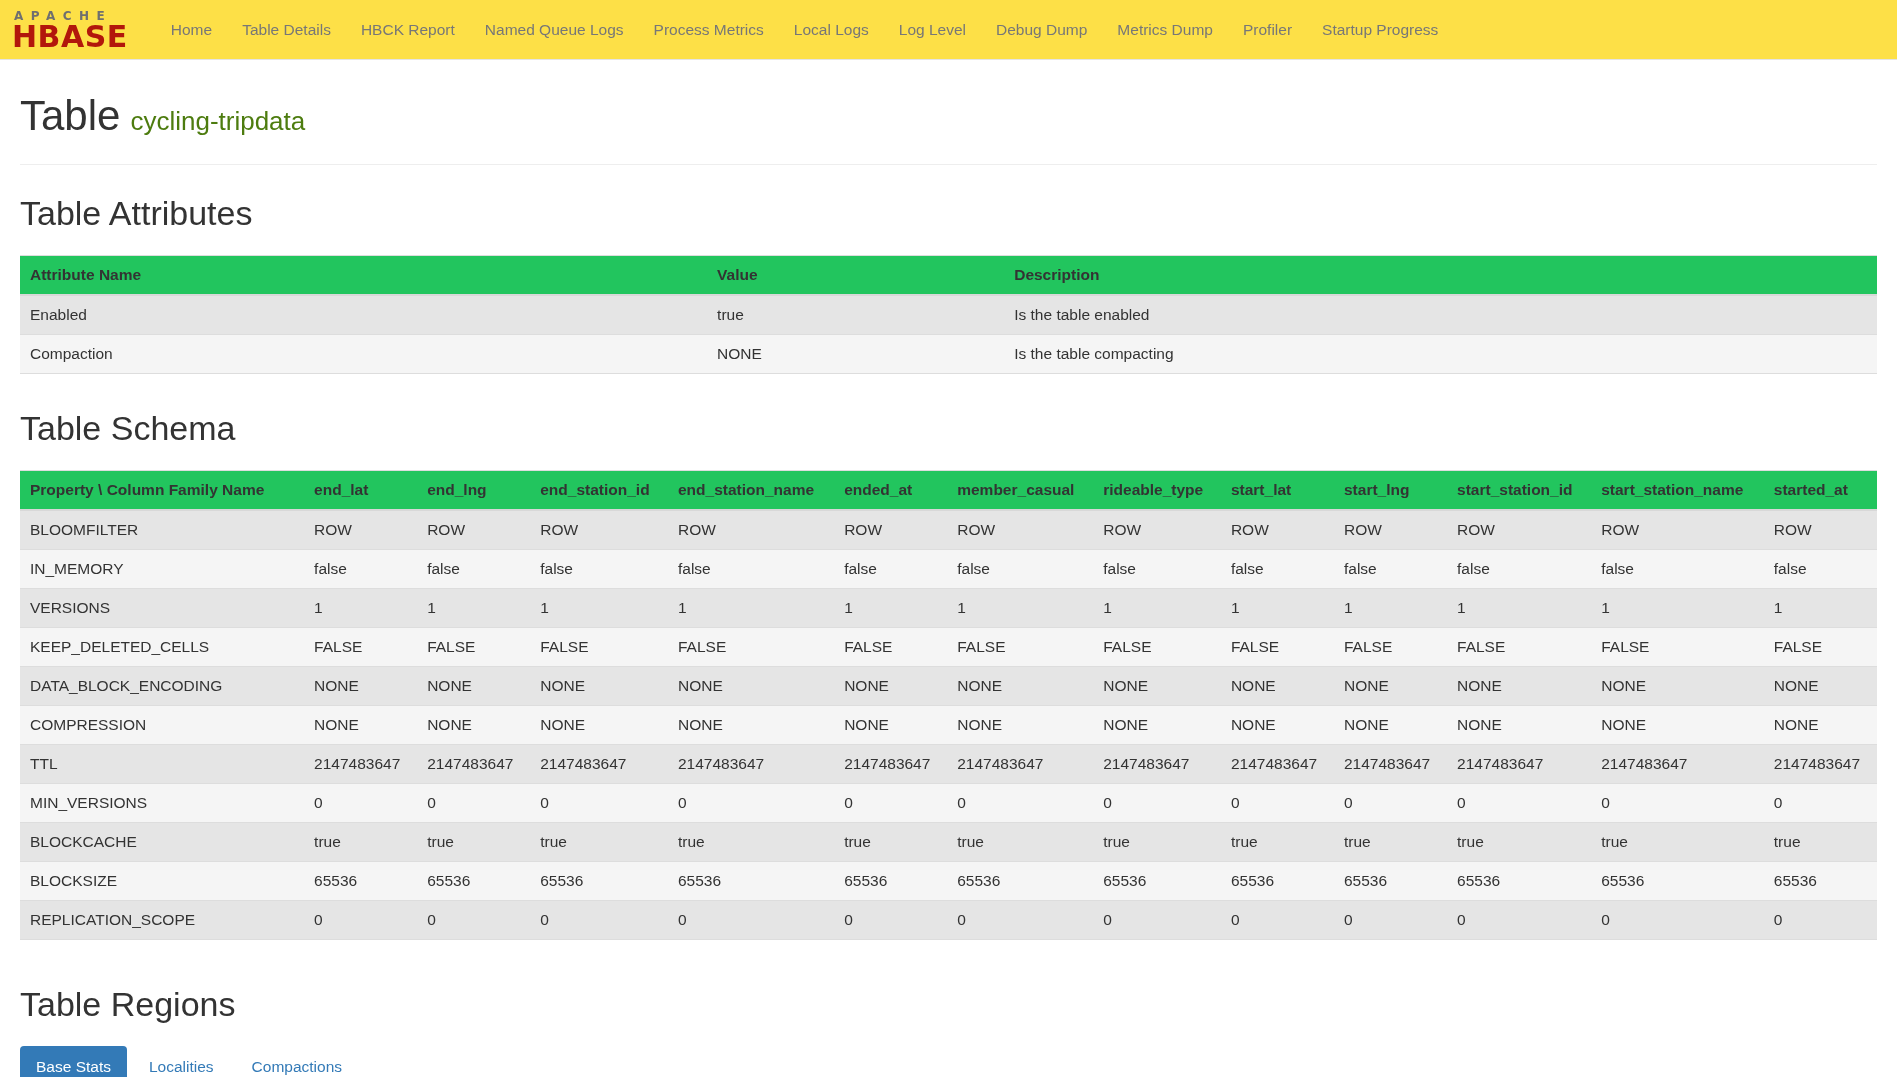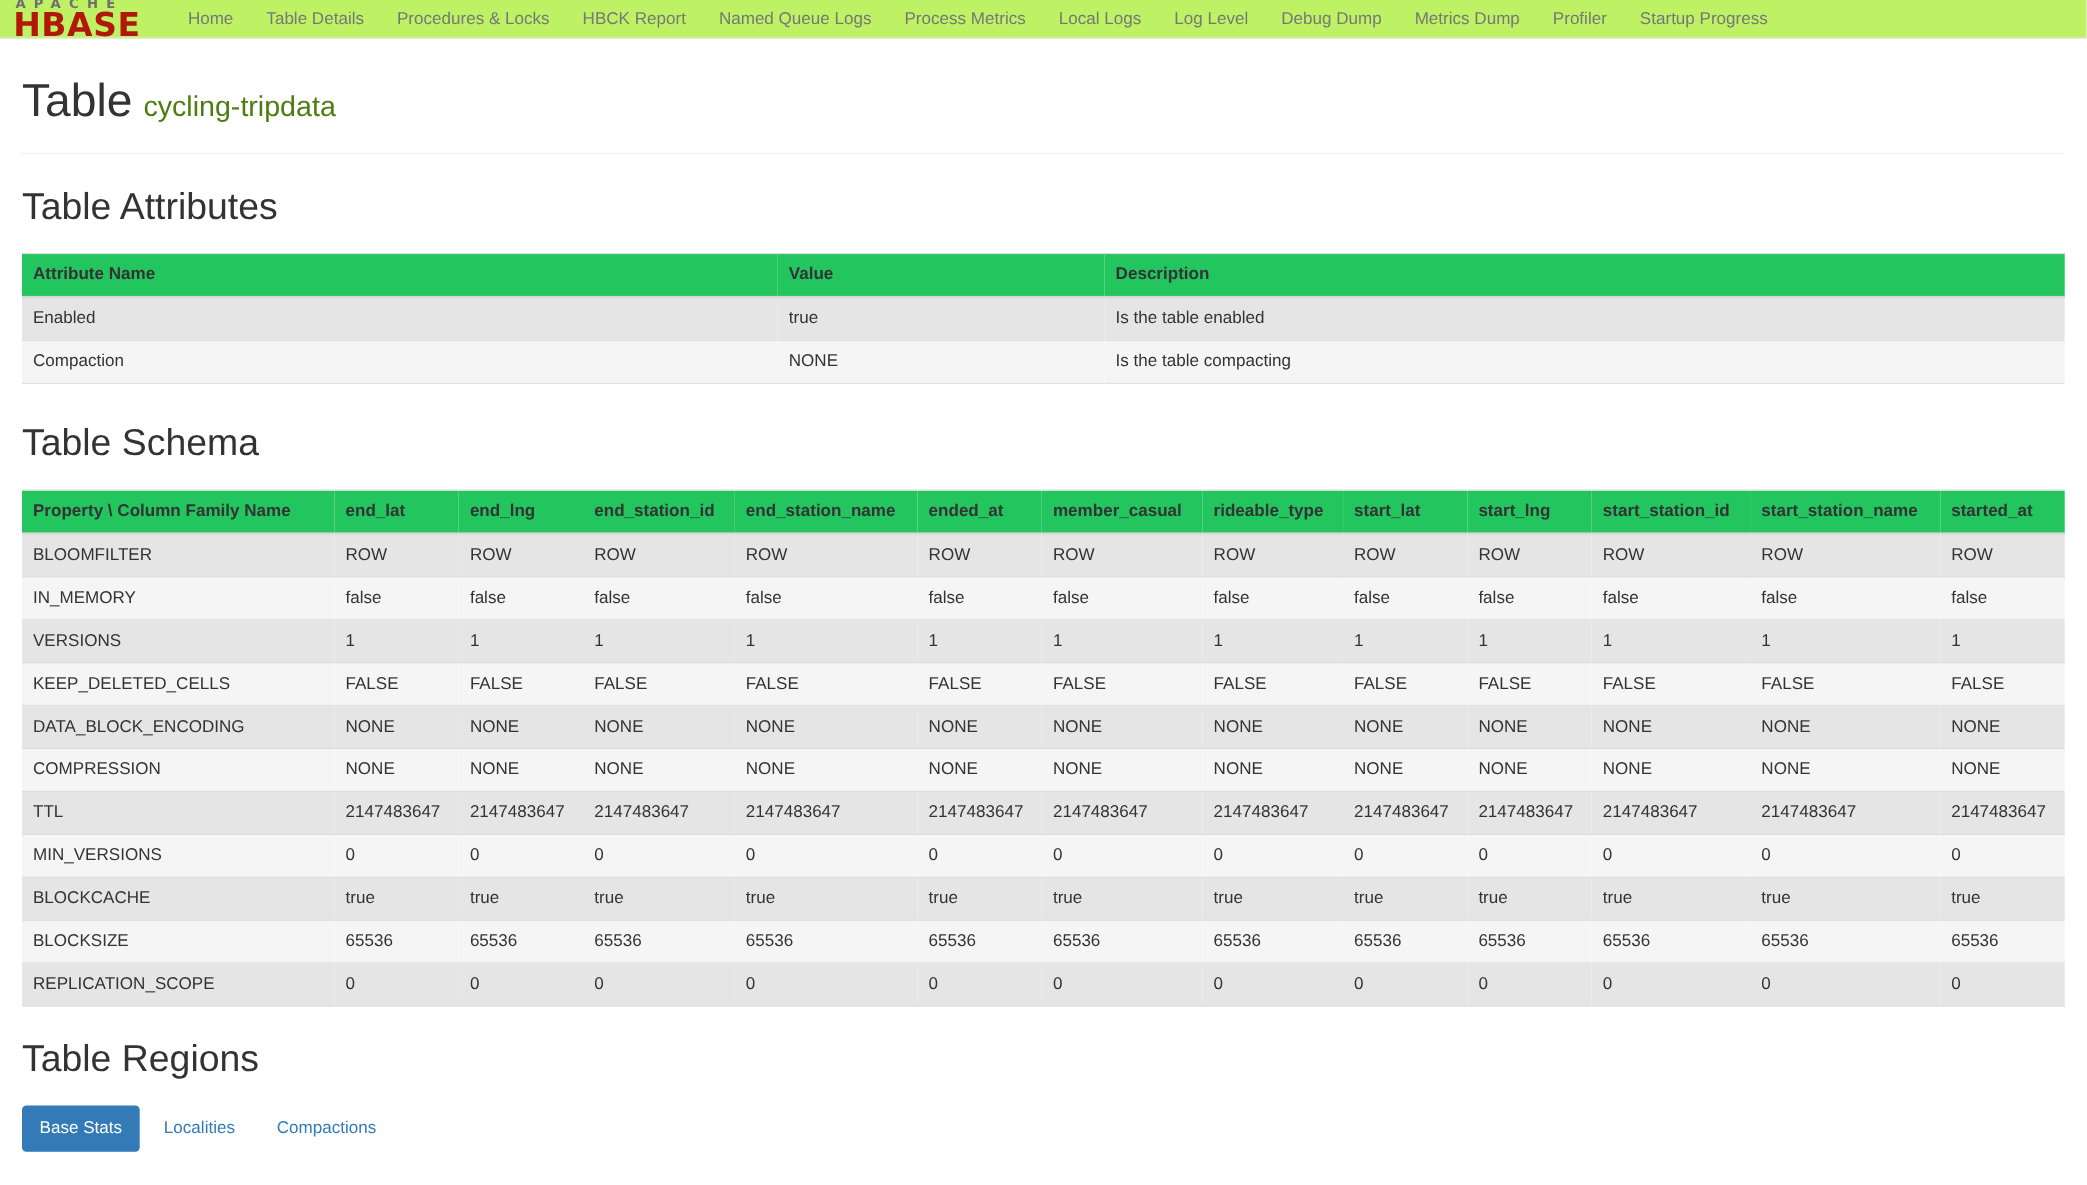--- a/index.html
+++ b/index.html
@@ -5,21 +5,21 @@
   * { box-sizing: border-box; }
   html,body { margin:0; padding:0; }
   body {
     width:1897px; height:1077px; overflow:hidden;
     background:#fff; color:#333;
     font-family:"Liberation Sans", sans-serif;
     font-size:15.5px; line-height:1.42;
   }
   
   .navbar {
-    height:35px; background:#bef264; border-bottom:1px solid #e4e4e4;
+    height:60px; background:#fde047; border-bottom:1px solid #e4e4e4;
     display:flex; align-items:center; white-space:nowrap;
   }
   .brand { display:flex; flex-direction:column; margin:0 28px 0 12px; text-decoration:none; padding-top:2px; }
   .brand-apache {
     font-family:"DejaVu Sans", sans-serif;
     font-size:12px; font-weight:700; letter-spacing:7.5px; color:#6f6f6f; line-height:1.1; margin-left:2px;
   }
   .brand-hbase {
     font-family:"DejaVu Sans", sans-serif;
     font-size:30px; font-weight:800; letter-spacing:0.5px; color:#b2170b; line-height:0.95;text-align:center;
@@ -29,21 +29,21 @@
     display:block; padding:0 15px; line-height:49px;
     color:#777; text-decoration:none; font-size:15.5px;
   }
   
   .container { padding:0 20px; }
   h1.page-title { font-size:42px; font-weight:500; color:#333; margin:26px 0 14px; }
   h1.page-title small { font-size:26px; color:#4d7c0f; font-weight:400; margin-left:10px; }
   hr.title-rule { border:none; border-top:1px solid #eee; margin:18px 0 0; }
   h2.section-heading { font-size:34px; font-weight:500; color:#333; margin:30px 0 18px; }
   h2.attributes-heading { margin-top:24px; }
-  h2.regions-heading { margin-top:24px; }
+  h2.regions-heading { margin-top:40px; }
   
   table.tbl { width:100%; border-collapse:collapse; }
   .tbl th, .tbl td {
     text-align:left; padding:8px 10px; border-bottom:1px solid #ddd;
     vertical-align:middle; font-size:15.5px;
   }
   .tbl thead tr { background:#22c55e; border-top:1px solid #ddd; }
   .tbl thead th { font-weight:700; border-bottom:2px solid #d8d8d8; }
   .tbl tbody tr:nth-child(even) { background:#f5f5f5; }
   .tbl tbody tr { background:#e5e5e5; }
@@ -70,23 +70,20 @@
   <a class="brand">
     <span class="brand-apache">APACHE</span>
     <span class="brand-hbase">HBASE</span>
   </a>
   <ul class="nav-list" id="nav-list">
       <li>
         <a>Home</a>
       </li>
       <li>
         <a>Table Details</a>
-      </li>
-      <li>
-        <a>Procedures &amp; Locks</a>
       </li>
       <li>
         <a>HBCK Report</a>
       </li>
       <li>
         <a>Named Queue Logs</a>
       </li>
       <li>
         <a>Process Metrics</a>
       </li>

